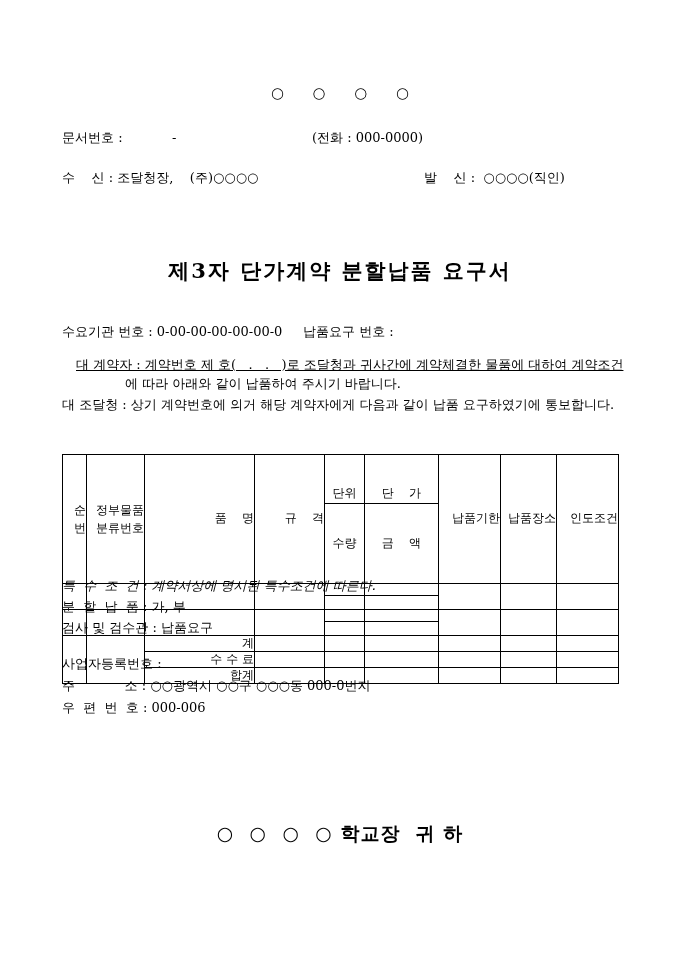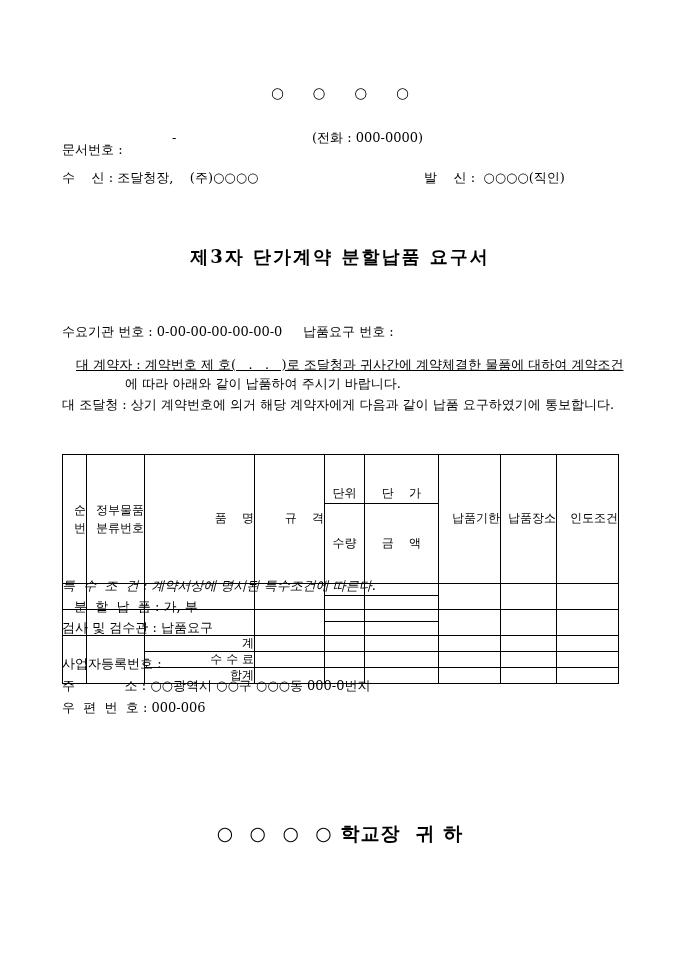--- a/index.html
+++ b/index.html
@@ -4,21 +4,21 @@
 <style>
   * { margin:0; padding:0; box-sizing:border-box; }
   html, body { width:680px; height:962px; background:#ffffff; }
   body {
     font-family:"DejaVu Serif","Liberation Serif",serif;
     color:#000; font-size:13px; position:relative; overflow:hidden;
   }
   .abs { position:absolute; white-space:pre; line-height:1.25; }
   .center { left:0; width:680px; text-align:center; }
   .circles { font-size:15px; }
-  .doc-title { font-weight:bold; font-size:18px; letter-spacing:2px; }
+  .doc-title { font-weight:bold; font-size:21px; letter-spacing:2px;margin-top:12px; }
   .footer-line { font-weight:bold; font-size:19px; letter-spacing:1px; }
 
   table.form { border-collapse:collapse; table-layout:fixed; width:556px; }
   table.form td {
     border:1px solid #000; text-align:right; vertical-align:middle;
     font-size:12px; white-space:pre; padding:0; overflow:hidden;
   }
   tr.hdr td { height:40px; }
   tr.item-row td { height:26px; }
   tr.sum-row td { height:15px; }
@@ -30,21 +30,21 @@
   td.stack > div { display:flex; align-items:center; justify-content:center; white-space:pre; }
   td.stack > div:first-child { border-bottom:1px solid #000; }
   tr.hdr td.stack > div { height:19px; }
   tr.item-row td.stack > div { height:12px; }
 </style>
 </head>
 <body>
 
 <div class="abs center circles" style="top:84px;">○      ○      ○      ○</div>
 
-<div class="abs" style="top:142px; left:62px;">문서번호 :</div>
+<div class="abs" style="top:130px; left:62px;">문서번호 :</div>
 <div class="abs" style="top:130px; left:172px;">-</div>
 <div class="abs" style="top:130px; left:312px;">(전화 : 000-0000)</div>
 
 <div class="abs" style="top:170px; left:62px;">수    신 : 조달청장,    (주)○○○○</div>
 <div class="abs" style="top:170px; left:424px;">발    신 :  ○○○○(직인)</div>
 
 <div class="abs center doc-title" style="top:246px;">제3자 단가계약 분할납품 요구서</div>
 
 <div class="abs" style="top:324px; left:62px;">수요기관 번호 : 0-00-00-00-00-00-0     납품요구 번호 :</div>
 
@@ -143,20 +143,20 @@
       <td></td>
       <td></td>
       <td></td>
       <td></td>
       <td></td>
     </tr>
   </tbody></table>
 </div>
 
 <div class="abs" style="top:578px; left:62px;font-style:italic;">특  수  조  건 : 계약서상에 명시된 특수조건에 따른다.</div>
-<div class="abs" style="top:599px; left:62px;padding-left:12px;">분  할  납  품 : 가, 부</div>
+<div class="abs" style="top:599px; left:62px;">분  할  납  품 : 가, 부</div>
 <div class="abs" style="top:620px; left:62px;">검사 및 검수관 : 납품요구</div>
 
 <div class="abs" style="top:656px; left:62px;">사업자등록번호 :</div>
 <div class="abs" style="top:678px; left:62px;">주            소 : ○○광역시 ○○구 ○○○동 000-0번지</div>
 <div class="abs" style="top:700px; left:62px;">우  편  번  호 : 000-006</div>
 
 <div class="abs center footer-line" style="top:822px;">○  ○  ○  ○ 학교장  귀 하</div>
 
 </body></html>

